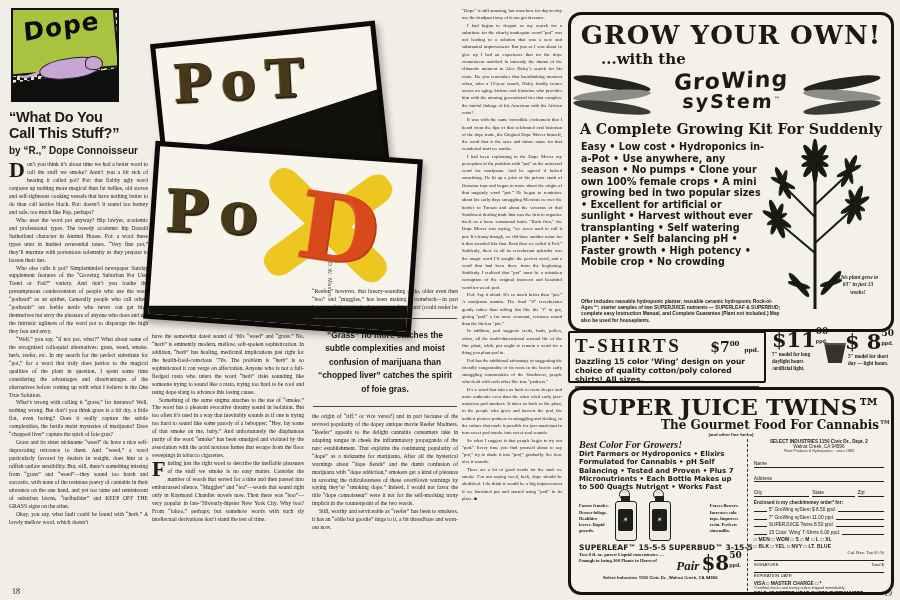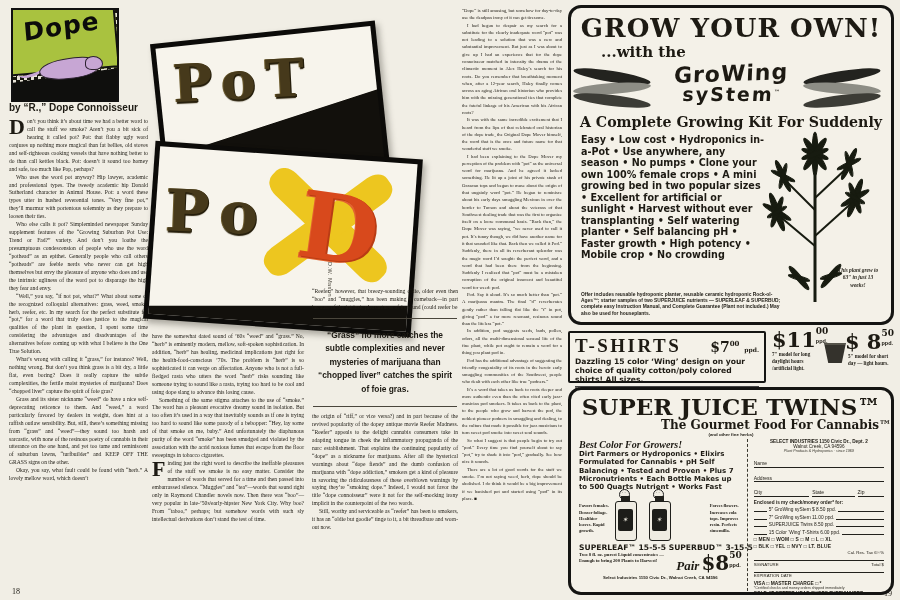--- a/index.html
+++ b/index.html
@@ -57,21 +57,21 @@
   .paintx i.x2{left:98px;top:52px;transform:rotate(-40deg);}
   .w2{position:absolute;left:10px;top:28px;font-size:58px;letter-spacing:12px;transform:rotate(-2deg);}
   .paint-d{position:absolute;right:34px;top:16px;font-family:"DejaVu Serif",serif;font-weight:900;font-size:92px;
            color:#d8491c;transform:rotate(4deg);text-shadow:2px 1px 0 #b93c14,-1px 2px 0 #e2622f;}
   .credit{position:absolute;left:178px;top:242px;writing-mode:vertical-rl;font-family:"Liberation Sans",sans-serif;
           font-size:5.5px;color:#4c483e;letter-spacing:.5px;}
 
   
   .ads{position:absolute;left:566px;top:5px;width:330px;height:592px;font-family:"Liberation Sans",sans-serif;}
   .ad{position:absolute;border:3px solid #141412;border-radius:13px;background:#f4f1e8;box-sizing:border-box;}
-  .grow{left:2px;top:0;width:326px;height:320px;overflow:hidden;}
+  .grow{left:2px;top:7px;width:326px;height:320px;overflow:hidden;}
   .grow-head{font-family:"DejaVu Serif",serif;font-weight:900;font-size:26px;text-align:center;margin-top:5px;letter-spacing:1px;}
   .withthe{font-family:"DejaVu Serif",serif;font-weight:900;font-size:15px;margin:0 0 0 30px;}
   .logo-row{position:relative;text-align:center;height:52px;}
   .leafset{position:absolute;top:10px;width:86px;height:36px;}
   .leafset.ls-l{left:2px;}
   .leafset.ls-r{right:2px;}
   .leafset i{position:absolute;display:block;width:78px;height:11px;border-radius:50%;}
   .leafset i:nth-child(1){top:0;background:#23231f;transform:rotate(9deg);}
   .leafset i:nth-child(2){top:12px;background:#8d8d85;transform:rotate(-4deg);}
   .leafset i:nth-child(3){top:24px;background:#3c3c36;transform:rotate(7deg);}
@@ -169,20 +169,21 @@
       <div class="checks"></div>
       <div class="green"></div>
       <div class="blackband"></div>
       <div class="creature">
         <i class="tail"></i>
         <i class="body"></i>
         <i class="head"></i>
       </div>
       <div class="comic-title">Dope</div>
     </div>
+    <h1 class="headline"><span>“What Do You</span><br><span>Call This Stuff?”</span></h1>
     <div class="byline">by “R.,” Dope Connoisseur</div>
     <p class="ni"><span class="dropcap">D</span><span>on’t you think it’s about time we had a better word to call the stuff we smoke? Aren’t you a bit sick of hearing it called pot? Pot: that flabby ugly word conjures up nothing more magical than fat bellies, old stoves and self-righteous cooking vessels that have nothing better to do than call kettles black. Pot: doesn’t it sound too homey and safe, too much like Pop, perhaps?</span></p>
     <p>Who uses the word pot anyway? Hip lawyer, academic and professional types. The tweedy academic hip Donald Sutherland character in Animal House. Pot: a word these types utter in hushed reverential tones. “Very fine pot,” they’ll murmur with portentous solemnity as they prepare to loosen their ties.</p>
     <p>Who else calls it pot? Simpleminded newspaper Sunday supplement features of the “Growing Suburban Pot Use: Trend or Fad?” variety. And don’t you loathe the presumptuous condescension of people who use the word “pothead” as an epithet. Generally people who call others “potheads” are feeble nerds who never can get high themselves but envy the pleasure of anyone who does and use the intrinsic ugliness of the word pot to disparage the high they fear and envy.</p>
     <p>“Well,” you say, “if not pot, what?” What about some of the recognized colloquial alternatives: grass, weed, smoke, herb, reefer, etc. In my search for the perfect substitute for “pot,” for a word that truly does justice to the magical qualities of the plant in question, I spent some time considering the advantages and disadvantages of the alternatives before coming up with what I believe is the One True Solution.</p>
     <p>What’s wrong with calling it “grass,” for instance? Well, nothing wrong. But don’t you think grass is a bit dry, a little flat, even boring? Does it really capture the subtle complexities, the fertile moist mysteries of marijuana? Does “chopped liver” capture the spirit of foie gras?</p>
     <p>Grass and its sister nickname “weed” do have a nice self-deprecating reticence to them. And “weed,” a word particularly favored by dealers in weight, does hint at a raffish outlaw sensibility. But, still, there’s something missing from “grass” and “weed”—they sound too harsh and sarcastic, with none of the resinous poetry of cannabis in their utterance on the one hand, and yet too tame and reminiscent of suburban lawns, “turfbuilder” and KEEP OFF THE GRASS signs on the other.</p>
     <p>Okay, you say, what fault could be found with “herb.” A lovely mellow word, which doesn’t</p>
   </div>
 
@@ -204,21 +205,21 @@
 
   <div class="col colA body-text">
     <p class="ni">have the somewhat dated sound of ’60s “weed” and “grass.” No, “herb” is eminently modern, mellow, soft-spoken sophistication. In addition, “herb” has healing, medicinal implications just right for the health-food-conscious ’70s. The problem is “herb” is so sophisticated it can verge on affectation. Anyone who is not a full-fledged rasta who utters the word “herb” risks sounding like someone trying to sound like a rasta, trying too hard to be cool and using dope slang to advance this losing cause.</p>
     <p>Something of the same stigma attaches to the use of “smoke.” The word has a pleasant evocative dreamy sound in isolation. But too often it’s used in a way that inevitably sounds as if one is trying too hard to sound like some parody of a bebopper: “Hey, lay some of that smoke on me, baby.” And unfortunately the diaphanous purity of the word “smoke” has been smudged and violated by the association with the acrid noxious fumes that escape from the floor sweepings in tobacco cigarettes.</p>
     <p class="ni"><span class="dropcap">F</span><span>inding just the right word to describe the ineffable pleasures of the stuff we smoke is no easy matter. Consider the number of words that served for a time and then passed into embarrassed silence. “Muggles” and “tea”—words that sound right only in Raymond Chandler novels now. Then there was “boo”—very popular in late-’50s/early-hipster New York City. Why boo? From “taboo,” perhaps; but somehow words with such sly intellectual derivations don’t stand the test of time.</span></p>
   </div>
 
   <div class="col colB body-text">
     <p class="ni">“Reefer,” however, that breezy-sounding oldie, older even then “boo” and “muggles,” has been making a comeback—in part because of the intrinsic pleasantness of its sound (could reefer be</p>
     <div class="pq-rule"></div>
-    <div class="pullquote">“Grass” no more catches the subtle complexities and never mysteries of marijuana than “chopped liver” catches the spirit of foie gras.</div>
+    <div class="pullquote">“Grass” no more catches the subtle complexities and moist confusion of marijuana than “chopped liver” catches the spirit of foie gras.</div>
     <div class="pq-rule"></div>
     <p class="ni">the origin of “riff,” or vice versa?) and in part because of the revived popularity of the dopey antique movie Reefer Madness. “Reefer” appeals to the delight cannabis consumers take in adapting tongue in cheek the inflammatory propaganda of the narc establishment. That explains the continuing popularity of “dope” as a nickname for marijuana. After all the hysterical warnings about “dope fiends” and the dumb confusion of marijuana with “dope addiction,” smokers get a kind of pleasure in savoring the ridiculousness of these overblown warnings by saying they’re “smoking dope.” Indeed, I would not favor the title “dope connoisseur” were it not for the self-mocking irony implicit in the counterpoint of the two words.</p>
     <p>Still, worthy and serviceable as “reefer” has been to smokers, it has an “oldie but goodie” tinge to it, a bit threadbare and worn-out now.</p>
   </div>
 
   <div class="col colC body-text">
     <p class="ni">“Dope” is still amusing, but somehow for day-to-day use the deadpan irony of it can get tiresome.</p>
     <p>I had begun to despair as my search for a substitute for the clearly inadequate word “pot” was not leading to a solution that was a new and substantial improvement. But just as I was about to give up I had an experience that for the dope connoisseur matched in intensity the drama of the climactic moment in Alex Haley’s search for his roots. Do you remember that breathtaking moment when, after a 12-year search, Haley finally comes across an aging African oral historian who provides him with the missing generational ties that complete the fateful linkage of his American with his African roots?</p>
     <p>It was with the same incredible excitement that I heard from the lips of that celebrated oral historian of the dope trade, the Original Dope Mover himself, the word that is the once and future name for that wonderful stuff we smoke.</p>
     <p>I had been explaining to the Dope Mover my perception of the problem with “pot” as the universal word for marijuana. And he agreed it lacked something. He lit up a joint of his private stash of Oaxacan tops and began to muse about the origin of that ungainly word “pot.” He began to reminisce about his early days smuggling Mexican in over the border to Tucson and about the veterans of that Southwest dealing trade that was the first to organize itself on a loose communal basis. “Back then,” the Dope Mover was saying, “we never used to call it pot. It’s funny though, we did have another name for it that sounded like that. Back then we called it Pod.” Suddenly, there in all its reverberant splendor was the magic word I’d sought: the perfect word, and a word that had been there from the beginning. Suddenly I realized that “pot” must be a mistaken corruption of the original innocent and beautiful word for weed: pod.</p>

